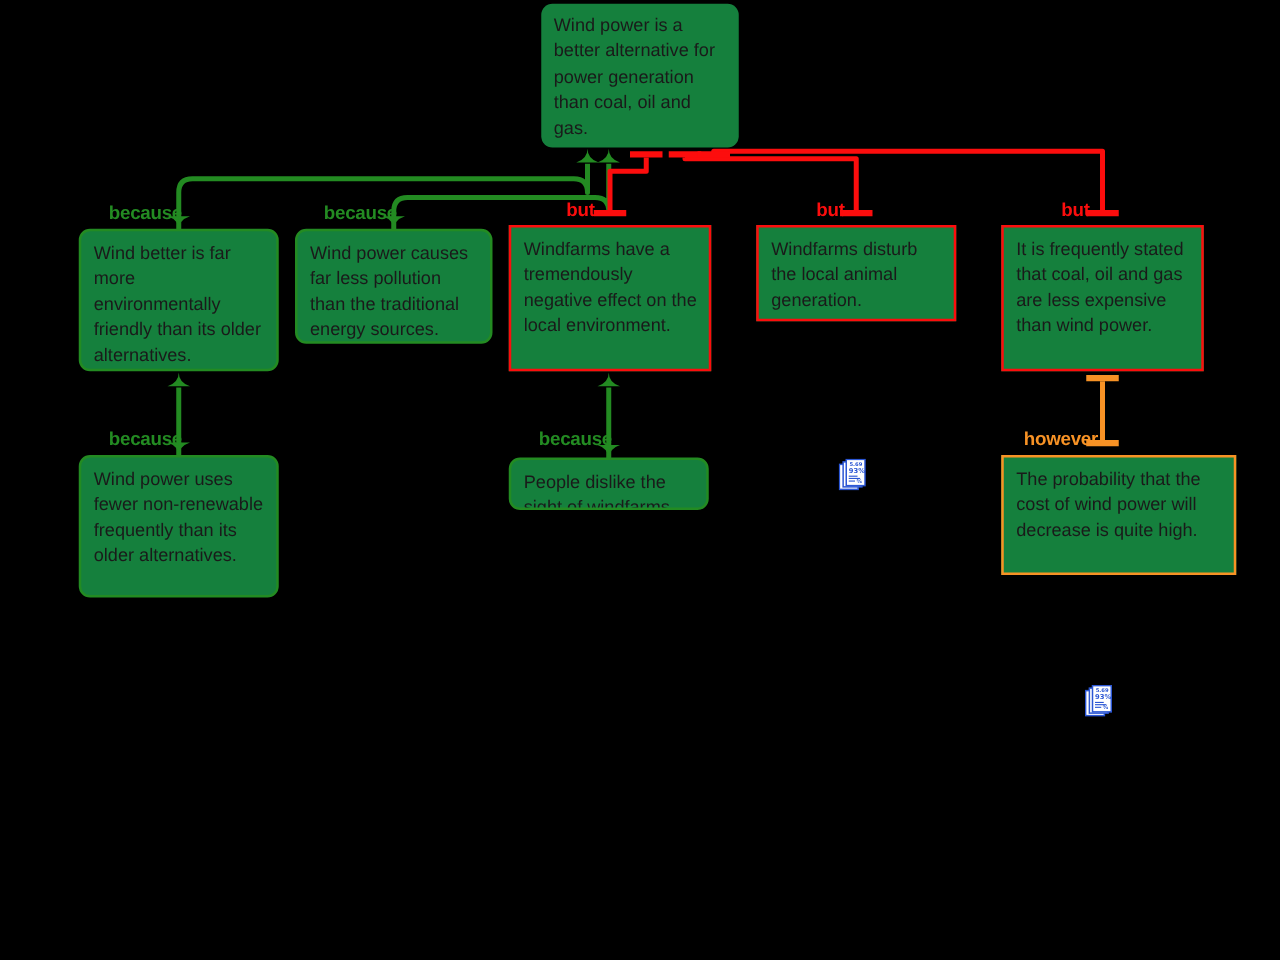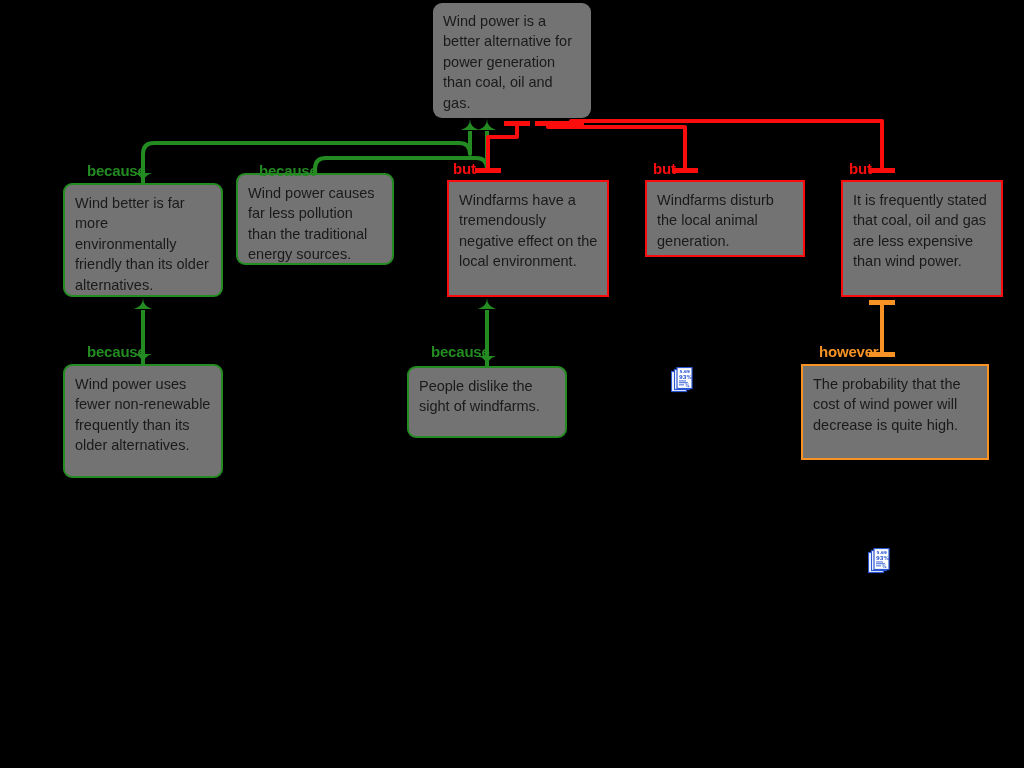--- a/index.html
+++ b/index.html
@@ -20,40 +20,39 @@
     position: absolute;
     left: 0;
     top: 0;
     width: 1024px;
     height: 768px;
     pointer-events: none;
   }
   .node {
     position: absolute;
     box-sizing: border-box;
-    background: #737373;
+    background: #15803d;
     color: #1a1a1a;
     font-size: 14.5px;
     line-height: 20.4px;
     padding: 8px 9px 8px 10px;
     overflow: hidden;
   }
   .node.root {
     border: none;
     border-radius: 9px;
     box-shadow: 0 0 0 0 transparent;
   }
   .node.reason {
     border: 2px solid #238b22;
     border-radius: 9px;
   }
   .node.objection {
     border: 2px solid #fc0d0d;
     border-radius: 0px;
-    margin-left: 40px;
   }
   .node.rebuttal {
     border: 2px solid #f79225;
     border-radius: 0px;
   }
   .edge-label {
     position: absolute;
     font-size: 15px;
     font-weight: bold;
     letter-spacing: -0.2px;
@@ -102,26 +101,26 @@
       <path d="M 478 377 Q 487 374 487 366 Q 487 374 496 377 Z" fill="#238b22" stroke="none"></path>
       <path d="M 478 356 Q 487 359 487 367 Q 487 359 496 356 Z" fill="#238b22"></path>
       <path d="M 882 352 L 882 305" fill="none" stroke="#f79225" stroke-width="4" stroke-linecap="butt" stroke-linejoin="round"></path>
       <rect x="869" y="300" width="26" height="5" fill="#f79225"></rect>
       <rect x="869" y="352" width="26" height="5" fill="#f79225"></rect>
     </svg>
 
   <div id="node-layer">
       <div class="node root" style="left: 433px; top: 3px; width: 158px; height: 115px;">Wind power is a better alternative for power generation than coal, oil and gas.</div>
       <div class="node reason" style="left: 63px; top: 183px; width: 160px; height: 114px;">Wind better is far more environmentally friendly than its older alternatives.</div>
-      <div class="node reason" style="left: 236px; top: 173px; width: 158px; height: 92px;">Wind power causes far less pollution than the traditional energy sources.</div>
+      <div class="node reason" style="left: 236px; top: 183px; width: 158px; height: 92px;">Wind power causes far less pollution than the traditional energy sources.</div>
       <div class="node objection" style="left: 407px; top: 180px; width: 162px; height: 117px;">Windfarms have a tremendously negative effect on the local environment.</div>
       <div class="node objection" style="left: 605px; top: 180px; width: 160px; height: 77px;">Windfarms disturb the local animal generation.</div>
       <div class="node objection" style="left: 801px; top: 180px; width: 162px; height: 117px;">It is frequently stated that coal, oil and gas are less expensive than wind power.</div>
       <div class="node reason" style="left: 63px; top: 364px; width: 160px; height: 114px;">Wind power uses fewer non-renewable frequently than its older alternatives.</div>
-      <div class="node reason" style="left: 407px; top: 366px; width: 160px; height: 72px;">People dislike the sight of windfarms.</div>
+      <div class="node reason" style="left: 407px; top: 366px; width: 160px; height: 42px;">People dislike the sight of windfarms.</div>
       <div class="node rebuttal" style="left: 801px; top: 364px; width: 188px; height: 96px;">The probability that the cost of wind power will decrease is quite high.</div>
     </div>
   <div id="label-layer">
       <div class="edge-label because" style="left: 87px; top: 165px;">because</div>
       <div class="edge-label because" style="left: 259px; top: 165px;">because</div>
       <div class="edge-label but" style="left: 453px; top: 163px;">but</div>
       <div class="edge-label but" style="left: 653px; top: 163px;">but</div>
       <div class="edge-label but" style="left: 849px; top: 163px;">but</div>
       <div class="edge-label because" style="left: 87px; top: 346px;">because</div>
       <div class="edge-label because" style="left: 431px; top: 346px;">because</div>

